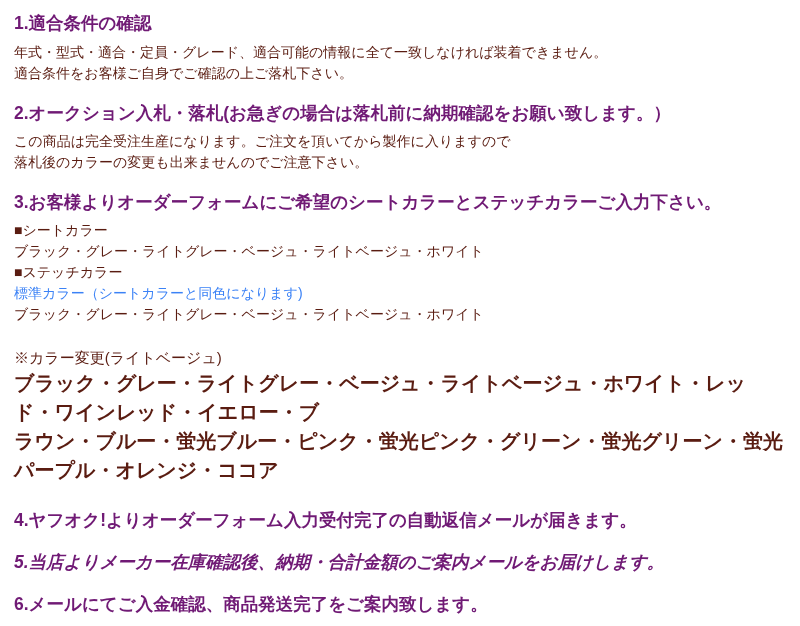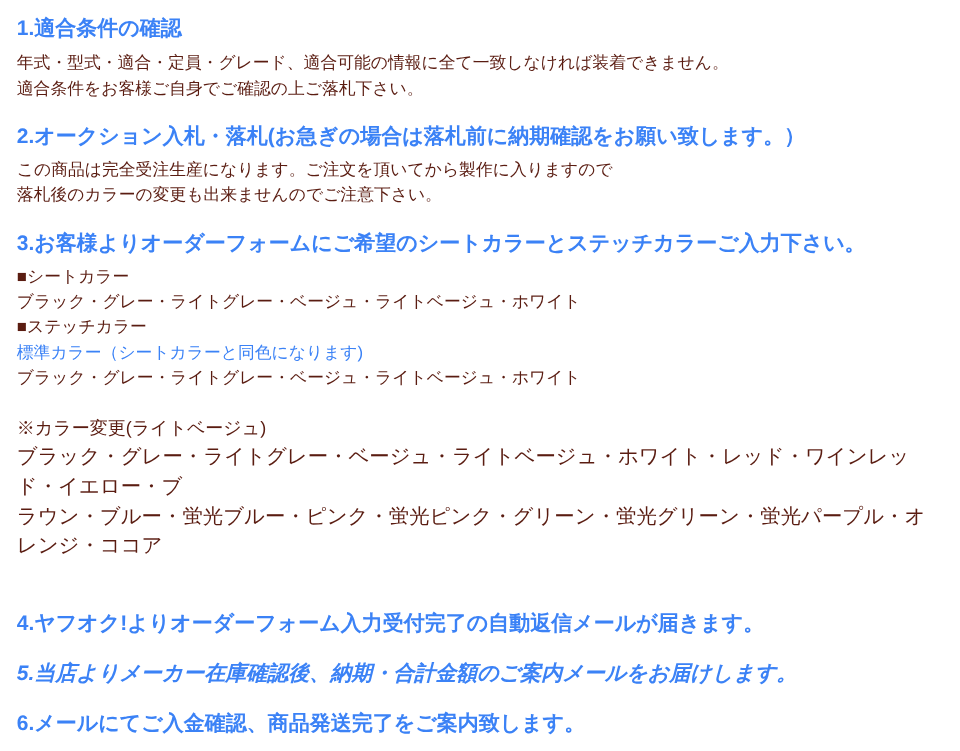--- a/index.html
+++ b/index.html
@@ -17,21 +17,21 @@
   .page {
     position: relative;
     width: 800px;
     height: 626px;
     box-sizing: border-box;
     padding: 10px 14px 0 14px;
   }
   .heading {
     font-size: 17.5px;
     font-weight: bold;
-    color: #3b82f6;
+    color: #701a75;
     letter-spacing: 0px;
     line-height: 1.35;
     margin: 0;
   }
   .body-line {
     font-size: 14px;
     color: #5a1c11;
     line-height: 1.5;
     margin: 0;
     white-space: nowrap;
@@ -39,32 +39,33 @@
   .block {
     margin-bottom: 2px;
   }
   .sec1 { margin-top: 2px; }
   .sec1 .heading { margin-bottom: 6px; }
   .sec2 { margin-top: 18px; }
   .sec2 .heading { margin-bottom: 6px; }
   .sec3 { margin-top: 18px; }
   .sec3 .heading { margin-bottom: 5px; }
   .sec3b { margin-top: 22px; }
-  .sec4 { margin-top: 40px; }
+  .sec4 { margin-top: 24px; }
   .sec5 { margin-top: 18px; font-style: italic; }
   .sec6 { margin-top: 18px; }
 
   .sec4 .heading, .sec5 .heading, .sec6 .heading {
     font-size: 17.5px;
   }
   .wrap-line {
-    font-size: 17px;
+    font-size: 20px;
     color: #5a1c11;
     line-height: 1.45;
     margin: 0;
+    font-weight: bold;
   }
   .small-note {
     font-size: 15px;
     color: #5a1c11;
     line-height: 1.5;
     margin: 0;
   }
   .gray-ish {
     color: #3b82f6;
   }

